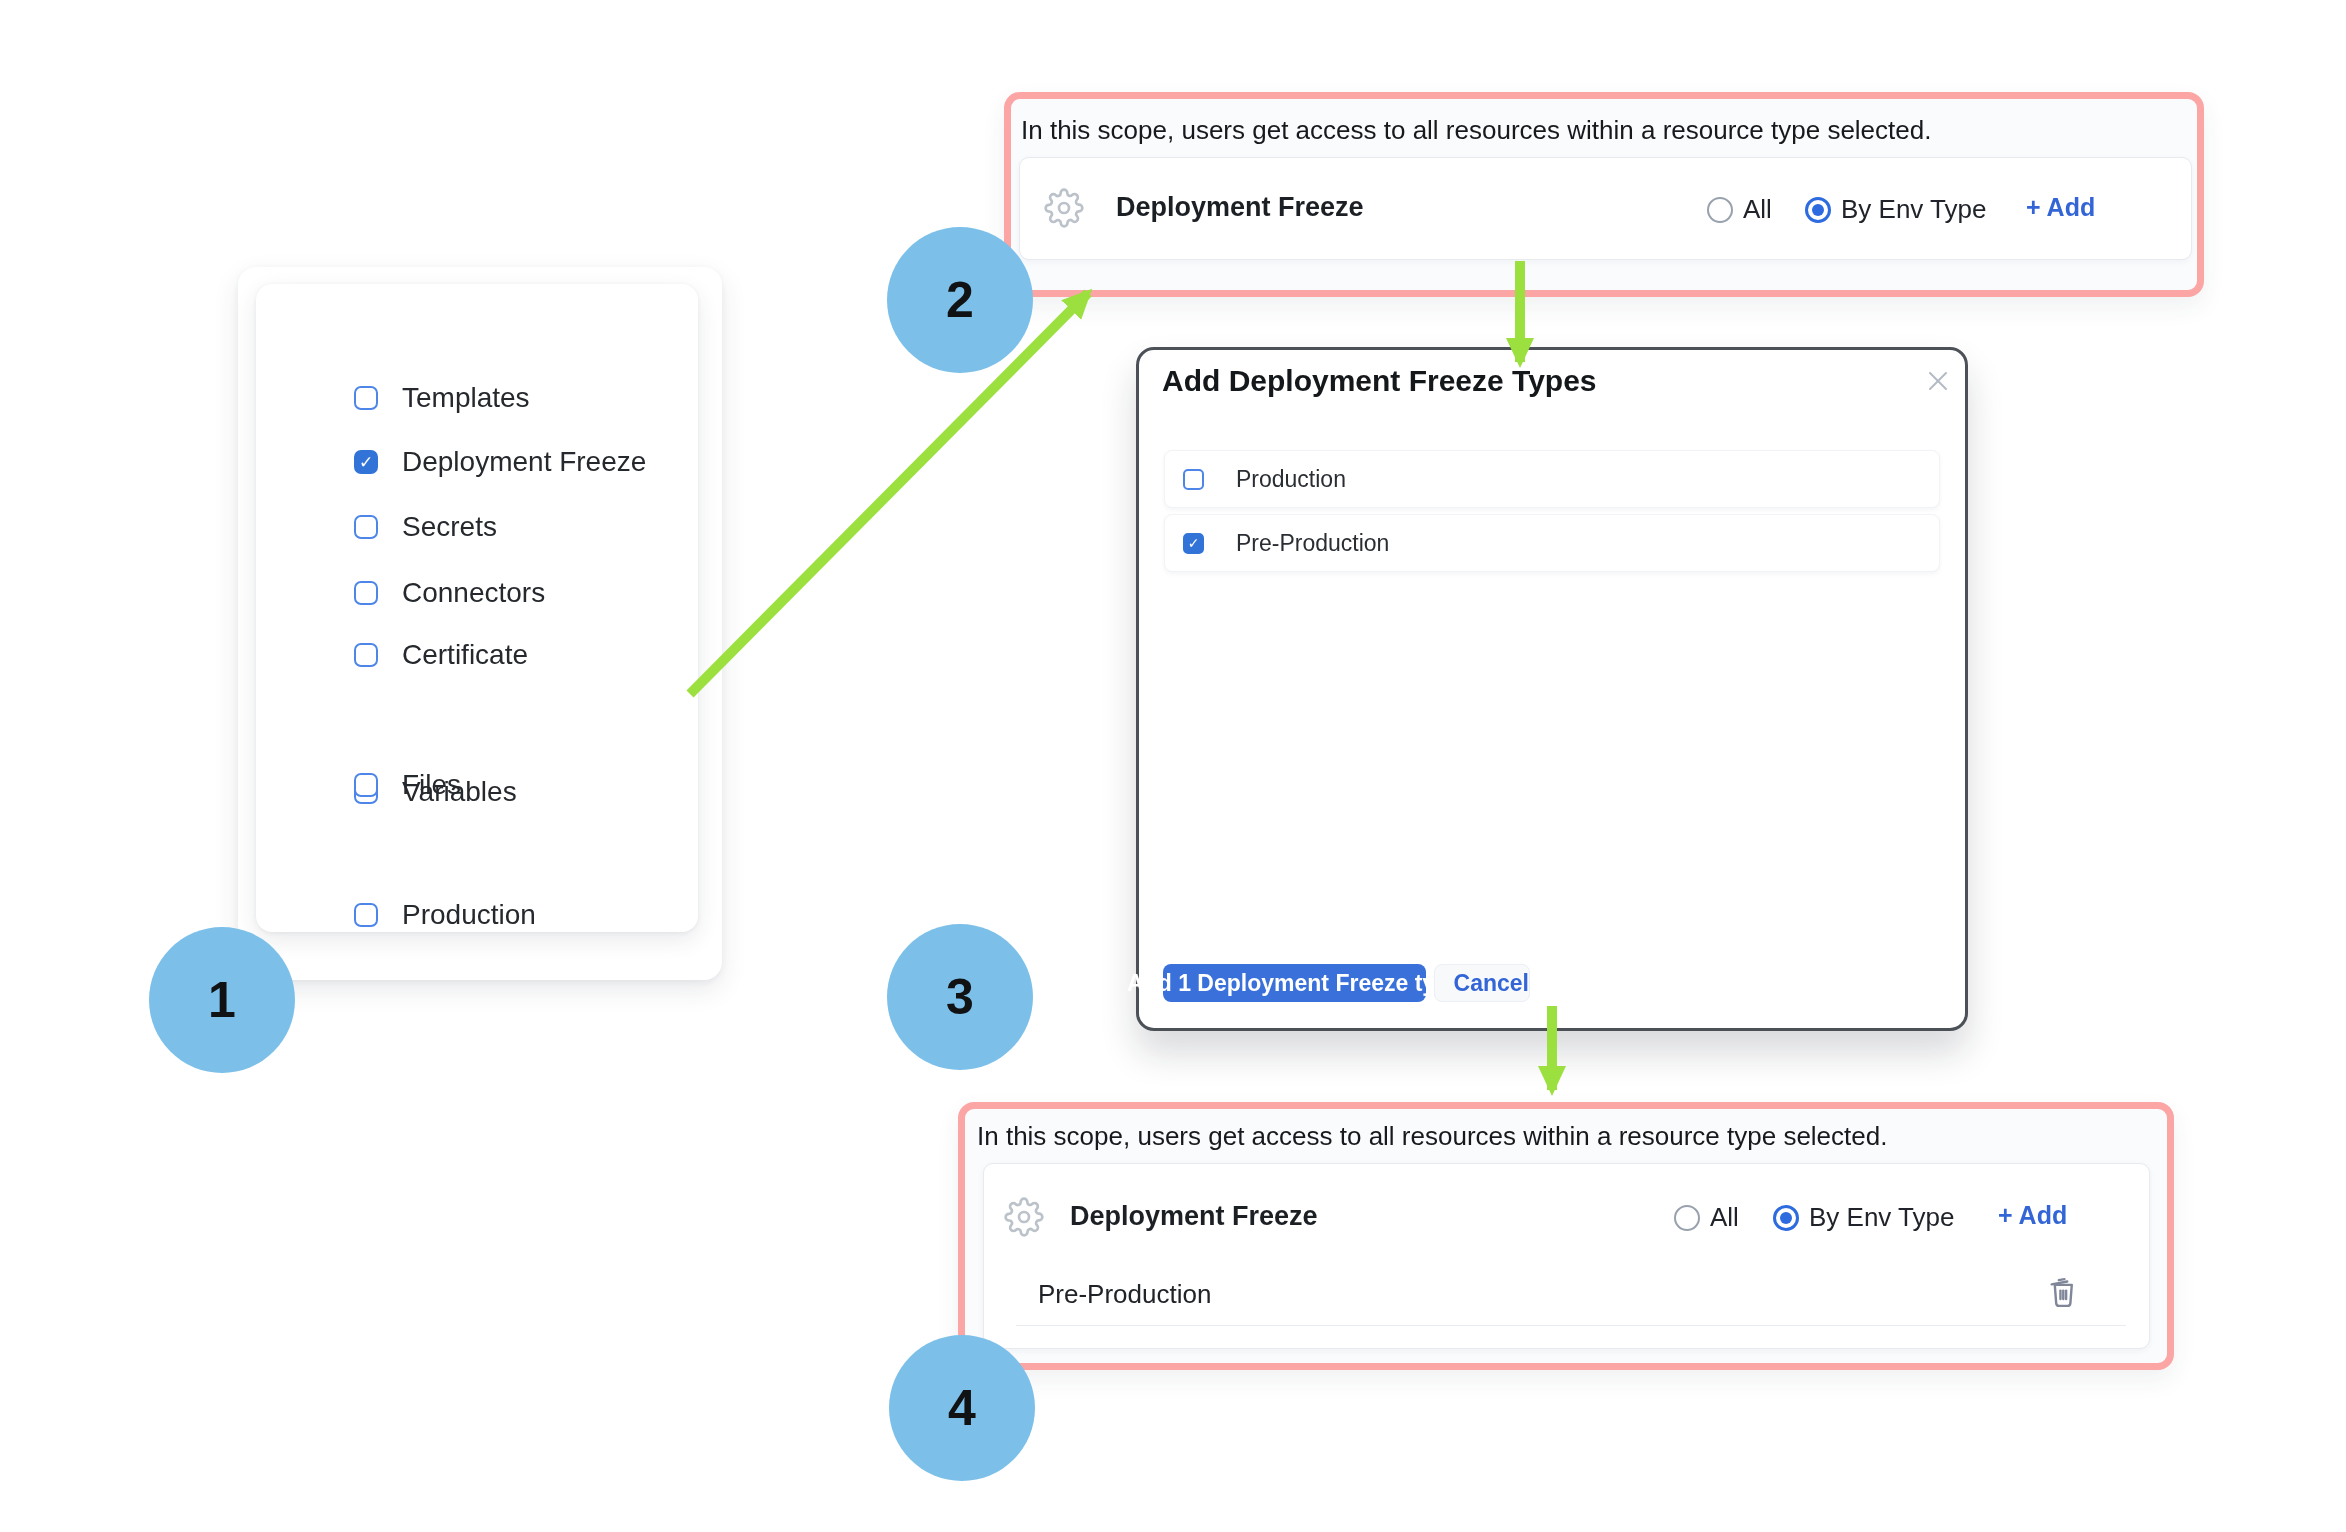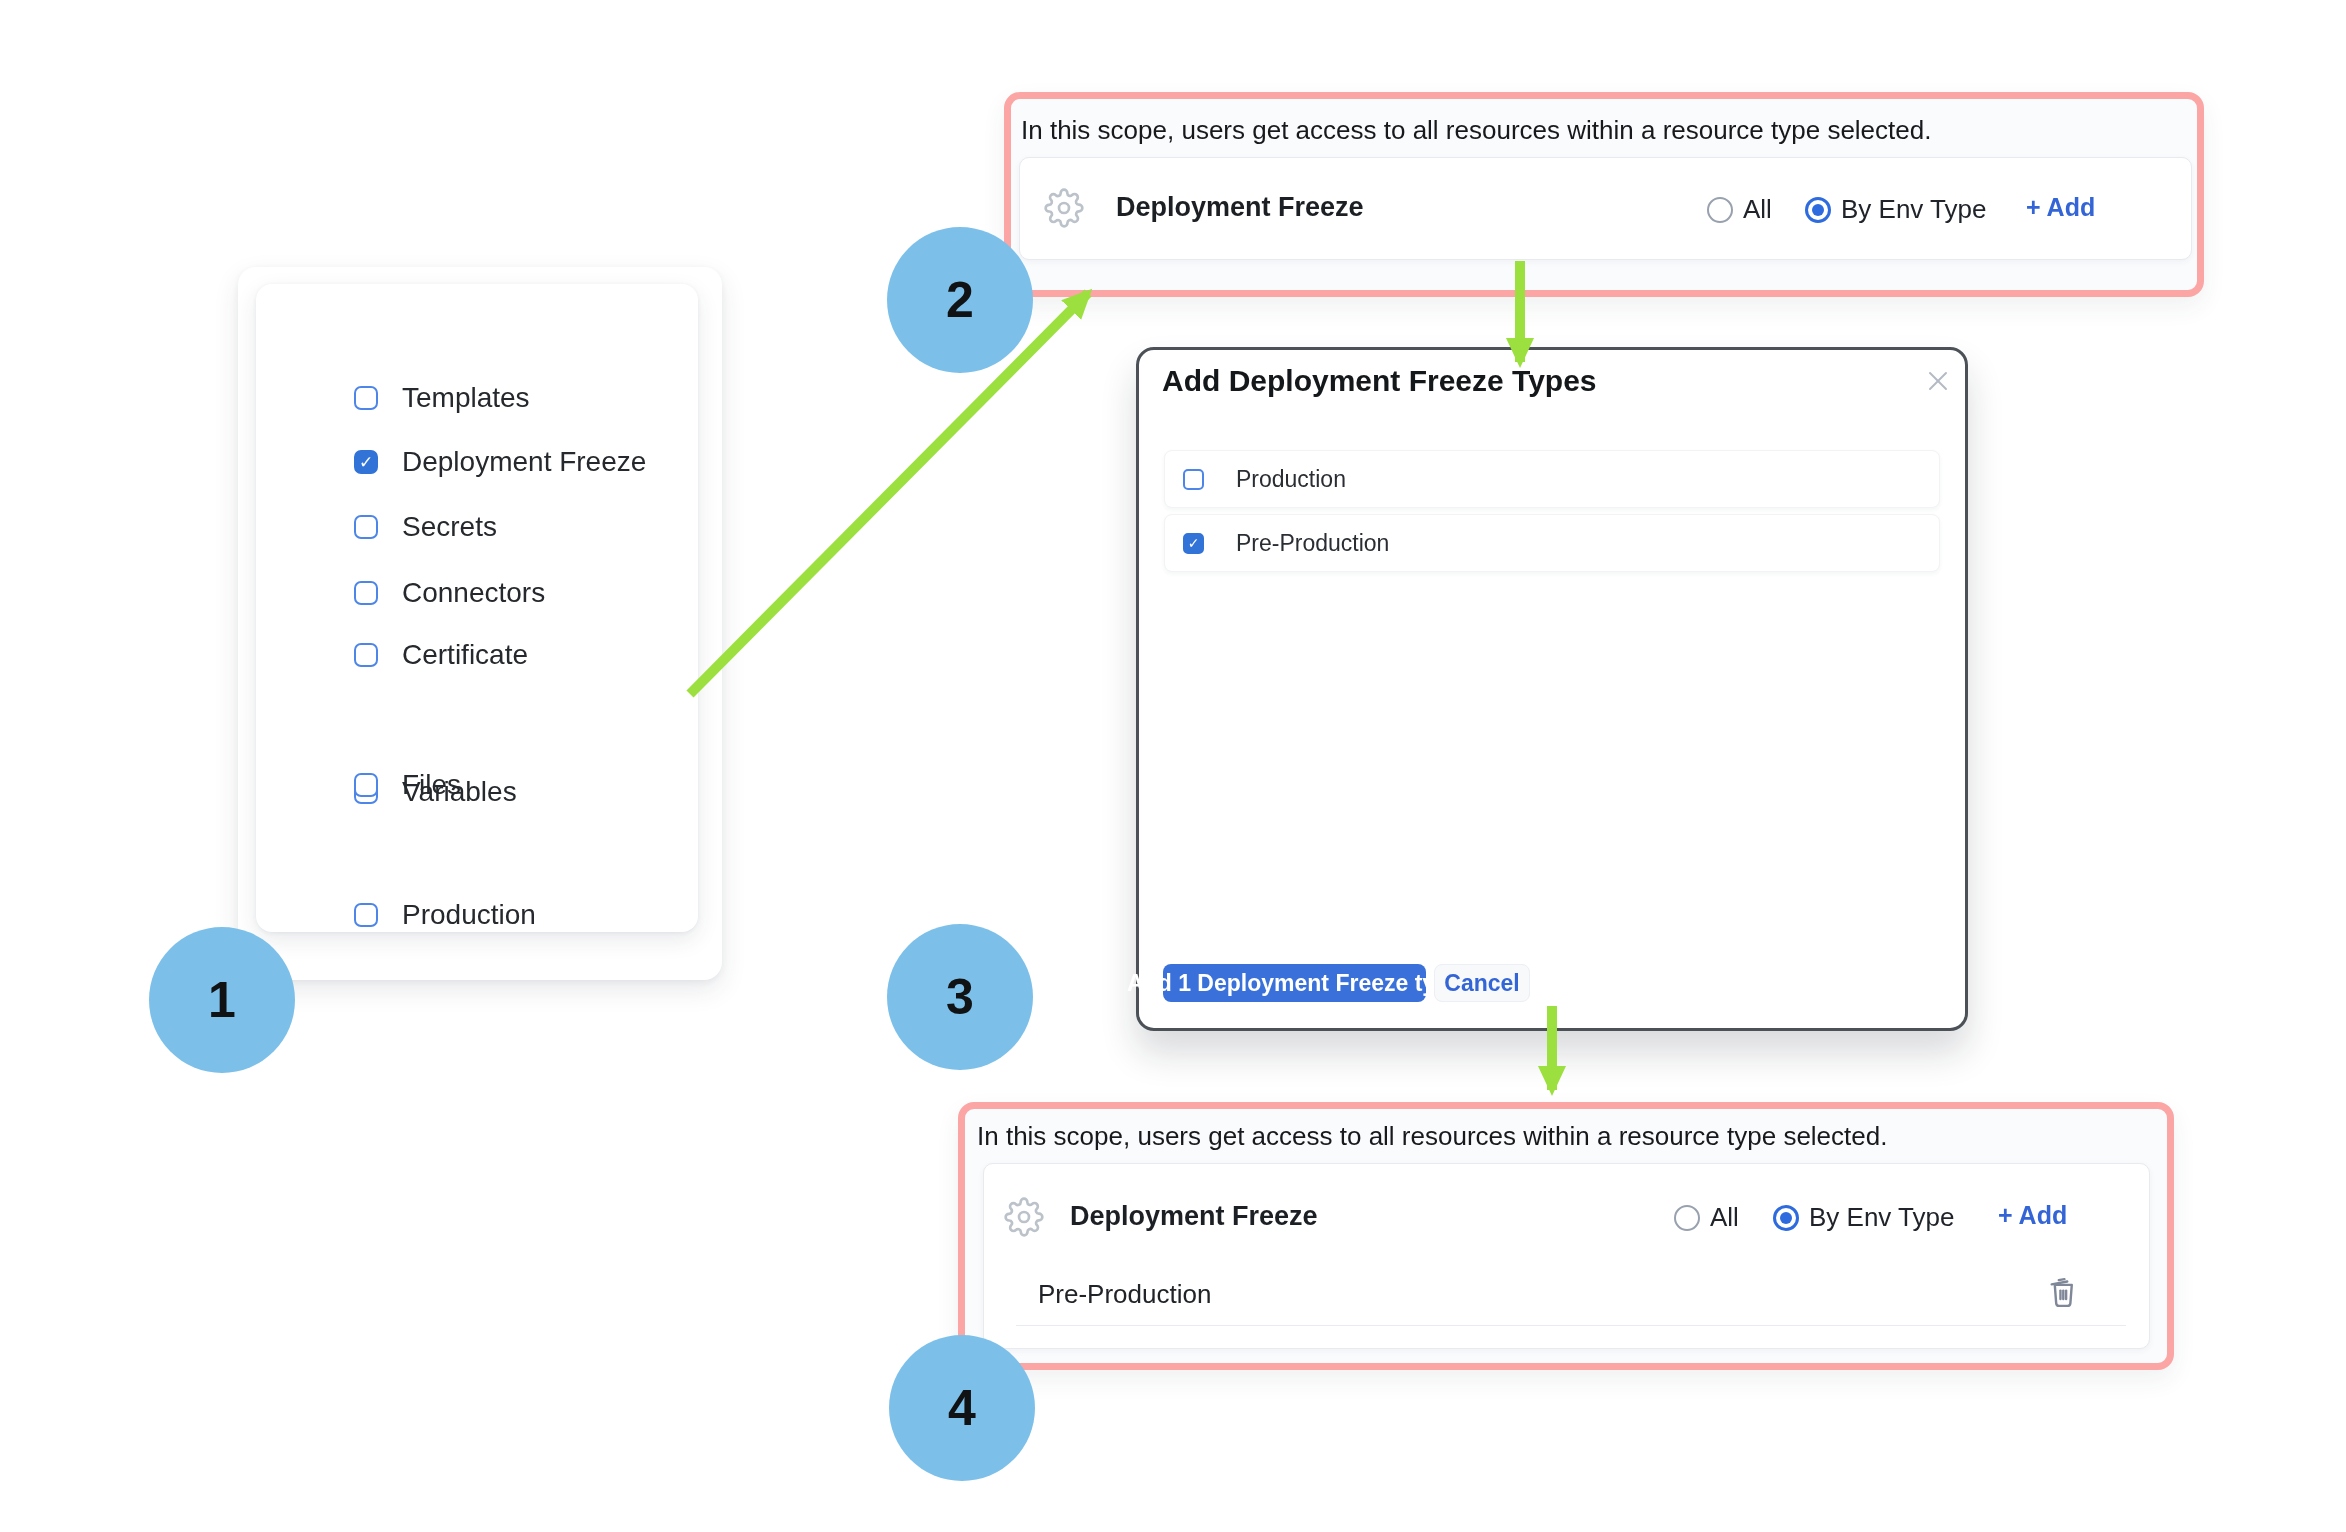--- a/index.html
+++ b/index.html
@@ -50,21 +50,21 @@
          border-radius:18px;box-sizing:border-box;box-shadow:0 22px 36px rgba(20,25,35,.16);}
   .modal-title{left:1162px;top:364px;font-size:30px;font-weight:700;color:#15181b;white-space:nowrap;}
   .modal-row{left:1164px;width:776px;height:58px;background:#ffffff;border:1px solid #f1f3f6;border-radius:8px;
              box-sizing:border-box;box-shadow:0 2px 4px rgba(40,50,70,.05);
              display:flex;align-items:center;gap:32px;padding-left:18px;}
   .modal-row-label{font-size:23px;color:#2a2e33;}
   .btn-primary{left:1163px;top:964px;width:263px;height:38px;background:#3a70d9;border-radius:8px;
                display:flex;align-items:center;justify-content:center;color:#ffffff;
                font-size:23px;font-weight:700;white-space:nowrap;cursor:pointer;}
   .btn-secondary{left:1434px;top:964px;width:96px;height:38px;background:#f7f9fb;border:1px solid #eceff3;
-                 border-radius:8px;box-sizing:border-box;display:flex;align-items:center;justify-content:center;
+                 border-radius:8px;box-sizing:border-box;display:flex;align-items:center;justify-content:flex-end;
                  color:#3465d6;font-size:23px;font-weight:600;cursor:pointer;}
 
   
   .step{width:146px;height:146px;border-radius:50%;background:#7cc0ea;display:flex;
         align-items:center;justify-content:center;font-size:50px;font-weight:700;color:#101214;}
 
   .nopointer{pointer-events:none;}
 </style>
 </head>
 <body>

